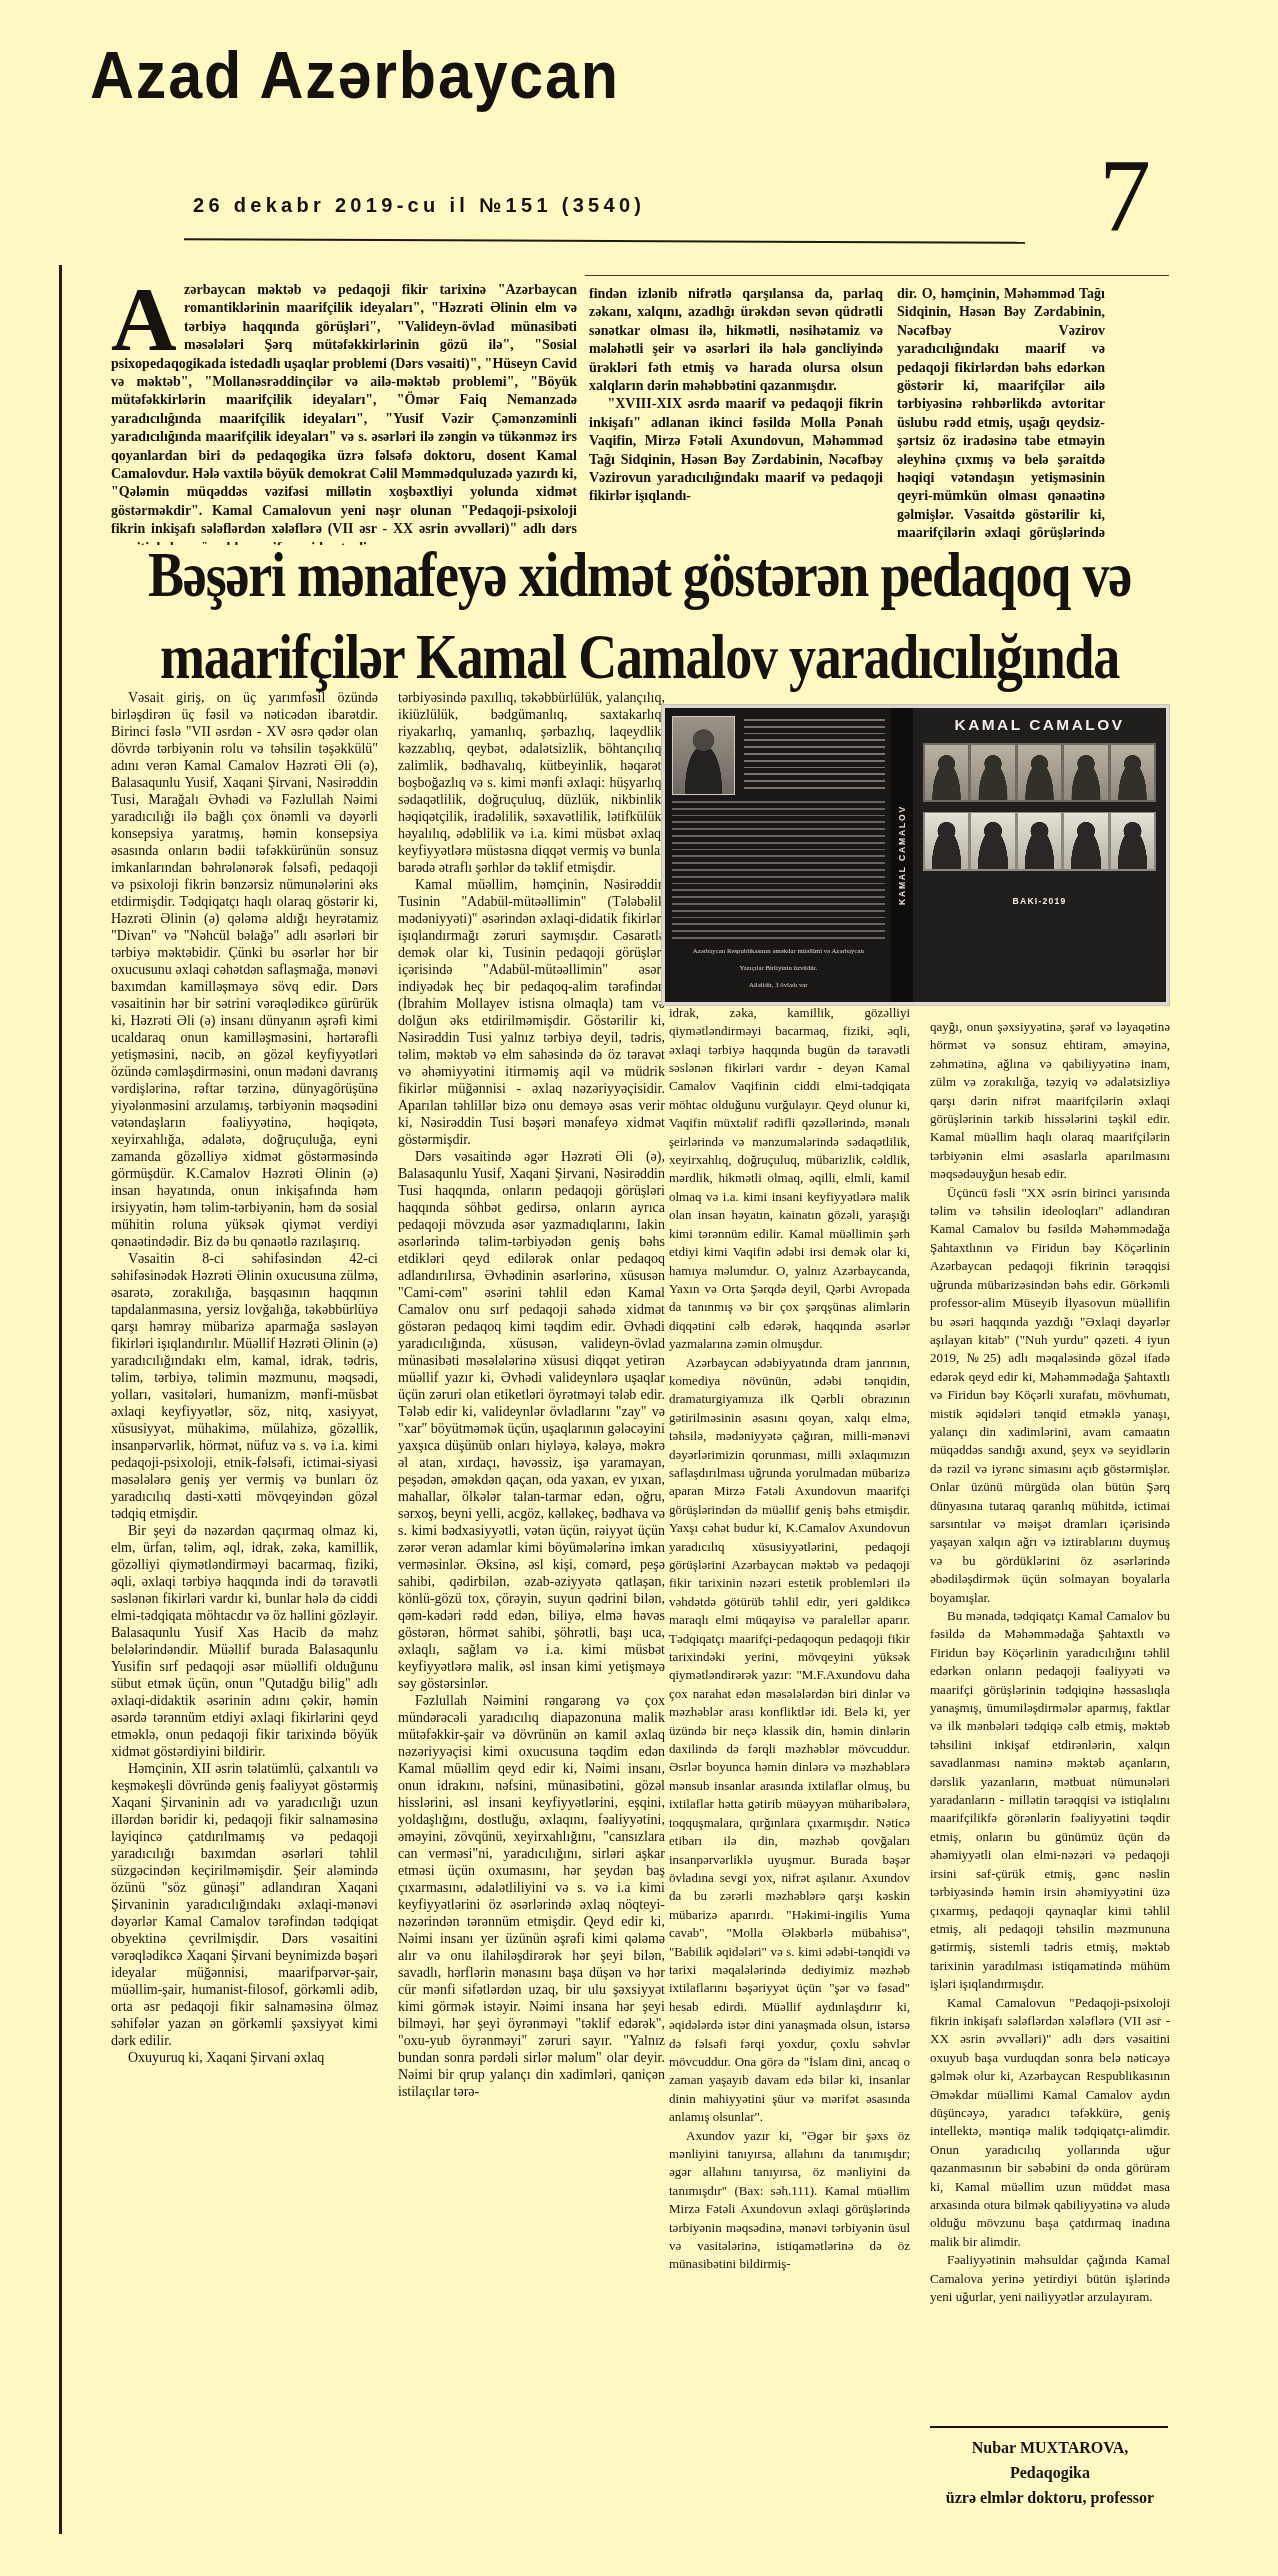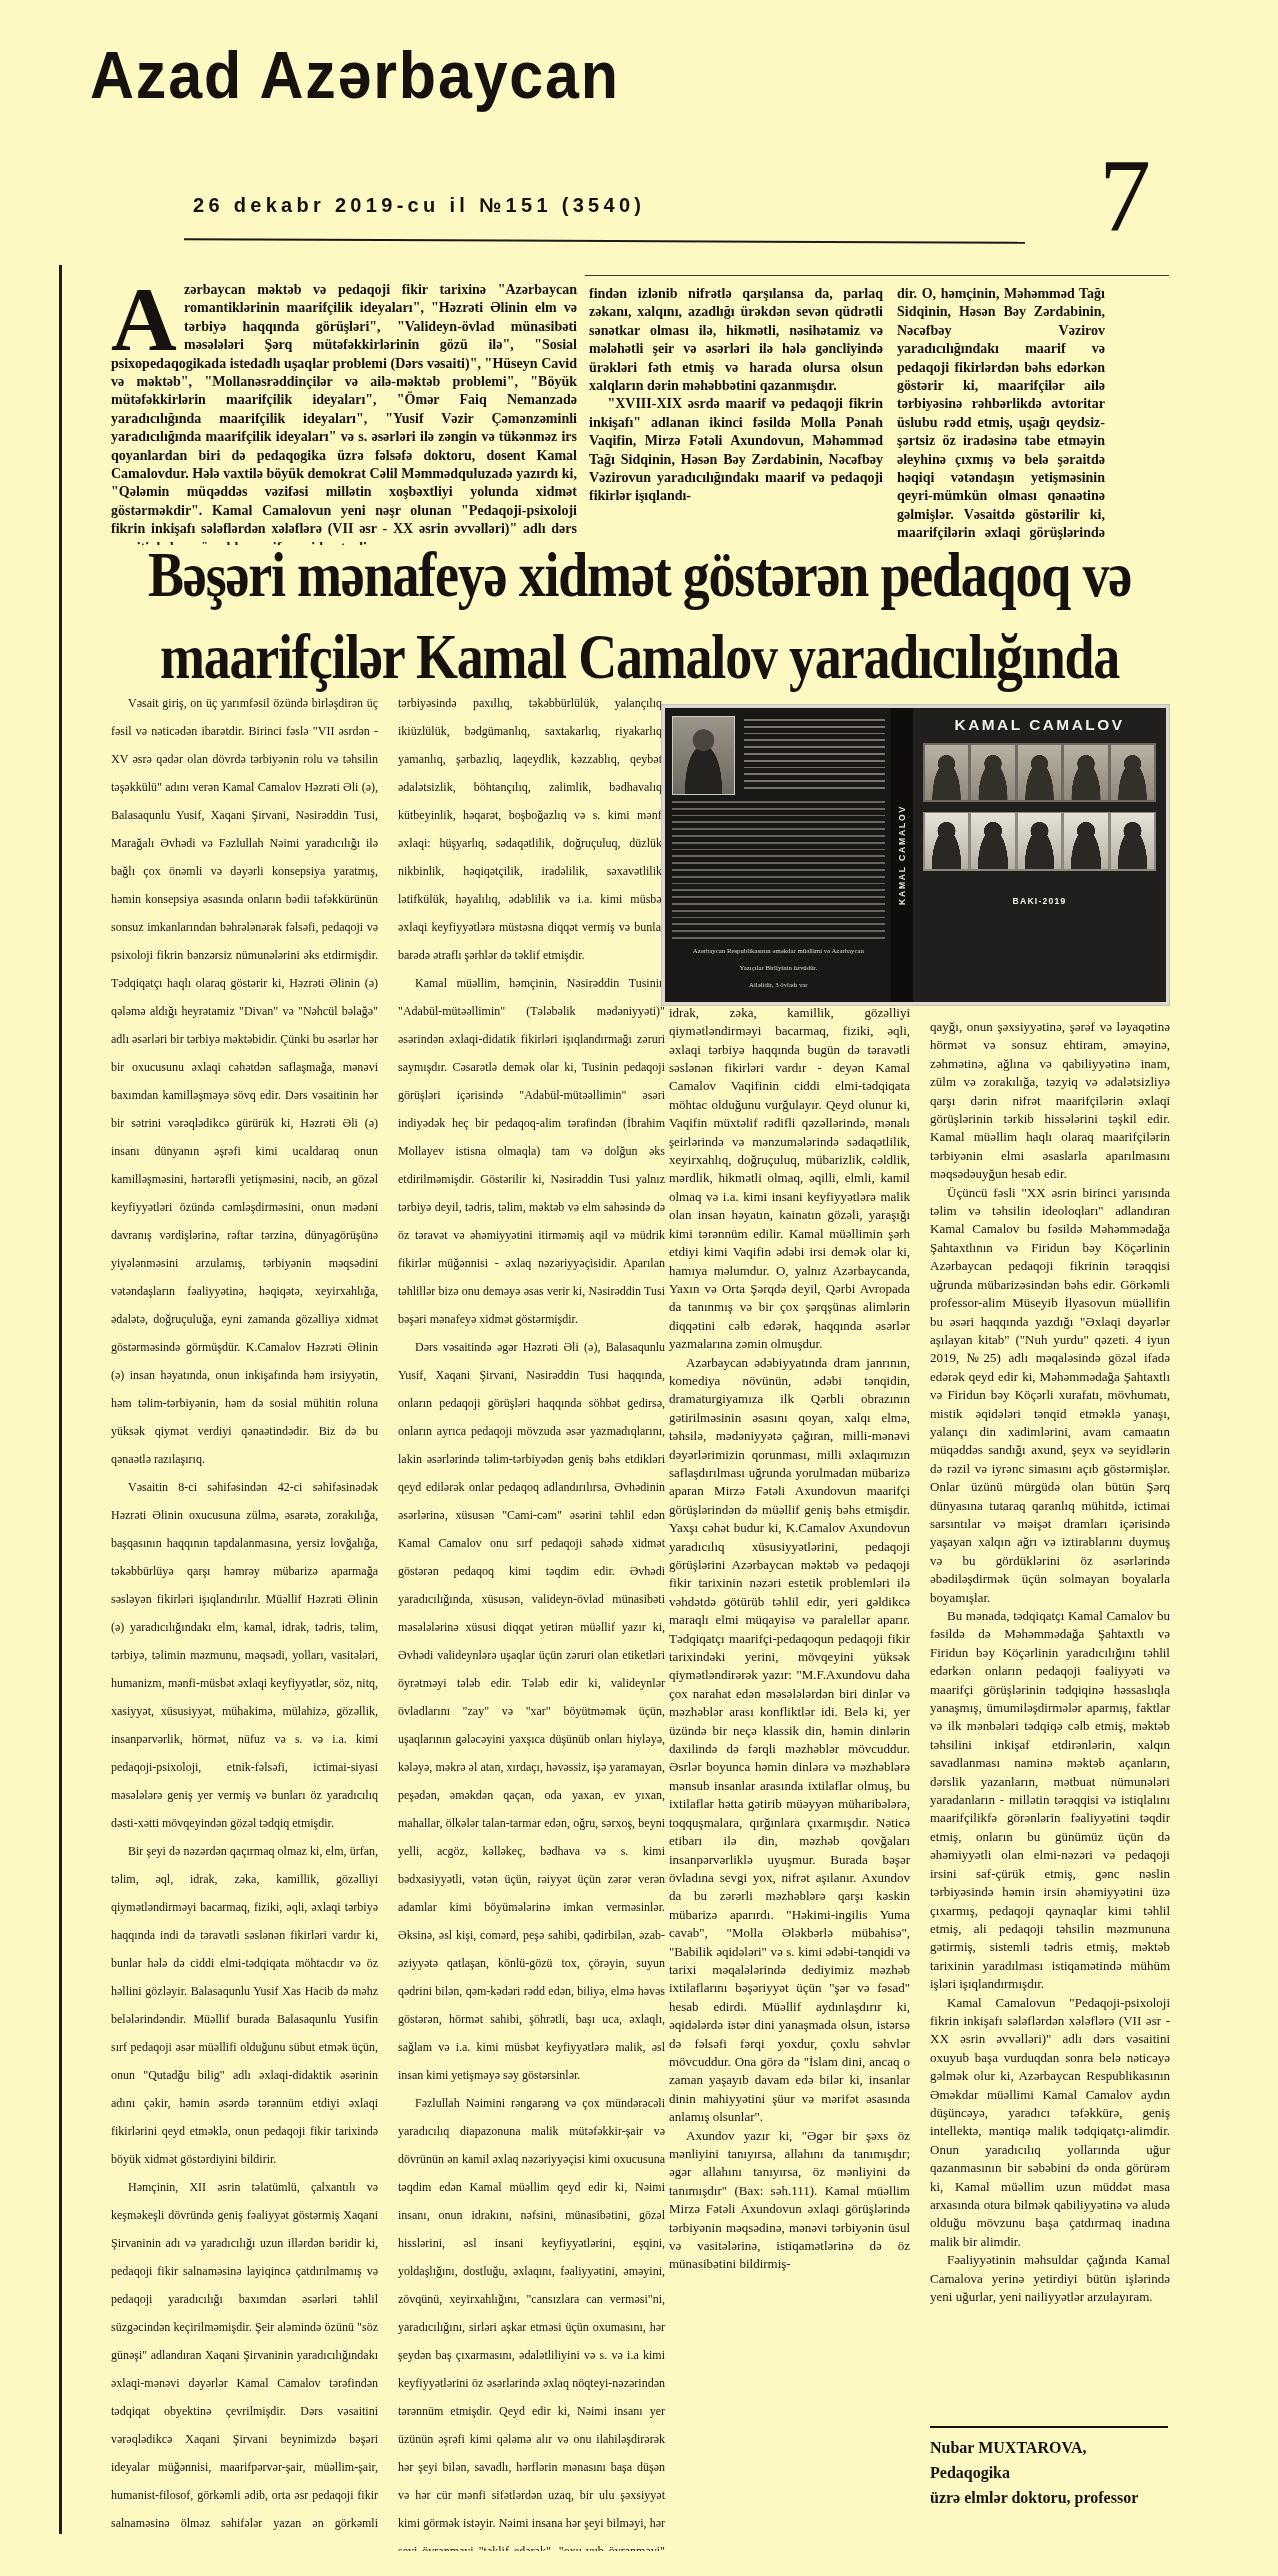--- a/index.html
+++ b/index.html
@@ -52,30 +52,30 @@
   
   .headline{
     position:absolute; left:68px; top:535px; width:1143px;
     text-align:center; font-weight:bold; font-size:54px; line-height:69px;
     letter-spacing:-1.2px; transform:scaleY(1.18); transform-origin:center top;
     white-space:nowrap;
   }
   
   .newsp{
     position:absolute; text-align:justify; overflow:hidden;
-    font-size:12px; line-height:28px;
+    font-size:14px; line-height:17px;
   }
   .newsp p{margin:0; text-indent:17px;}
   .newsp.cont p:first-child{text-indent:0;}
   #colA{ left:111px;  top:689px; width:267px; height:1844px; }
   #colB{ left:398px;  top:689px; width:267px; height:1862px; }
   #colC{ left:669px; top:967px; width:241px; height:1525px; font-size:13px; line-height:18.4px;}
   #colD{ left:930px; top:1018px; width:240px; height:1396px; font-size:13px; line-height:18.4px;}
   
-  .byline{ position:absolute; left:930px; top:2426px; width:240px; text-align:left; }
+  .byline{ position:absolute; left:930px; top:2426px; width:240px; text-align:center; }
   .byline-rule{ width:238px; height:1.8px; background:#15120f; margin-bottom:8.6px;}
   .byline div{ font-weight:bold; font-size:16px; line-height:24.6px; }
   
   .photo{
     position:absolute; left:661px; top:704px; width:509px; height:302px;
     background:#dcd8d0; box-shadow:inset 0 0 0 0.6px #b5b0a6;
     display:flex; padding:3.7px; box-sizing:border-box;
   }
   .backcover{
     position:relative; width:226px; background:#191816; overflow:hidden;

